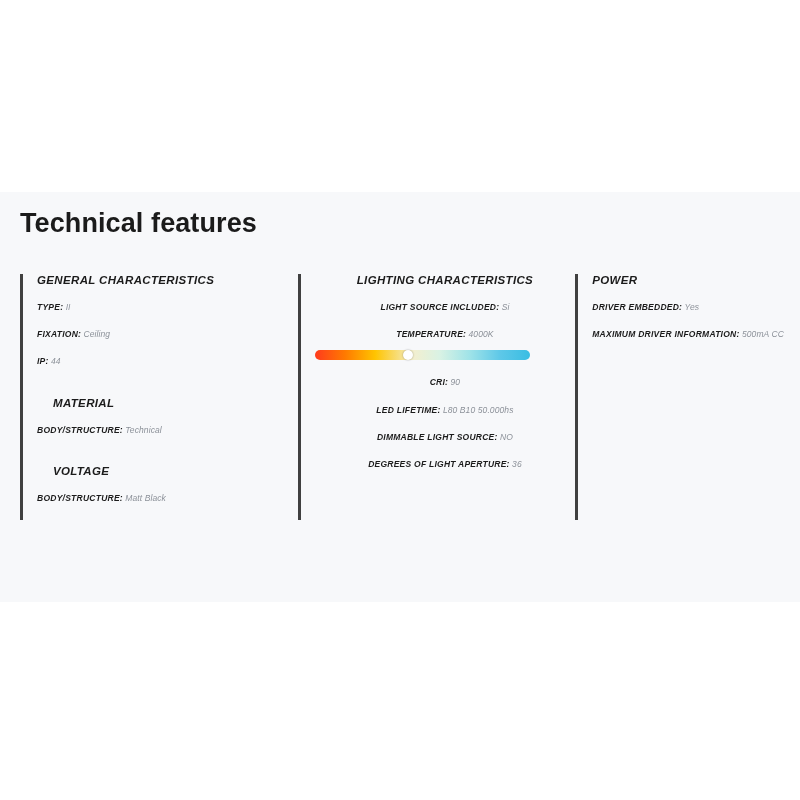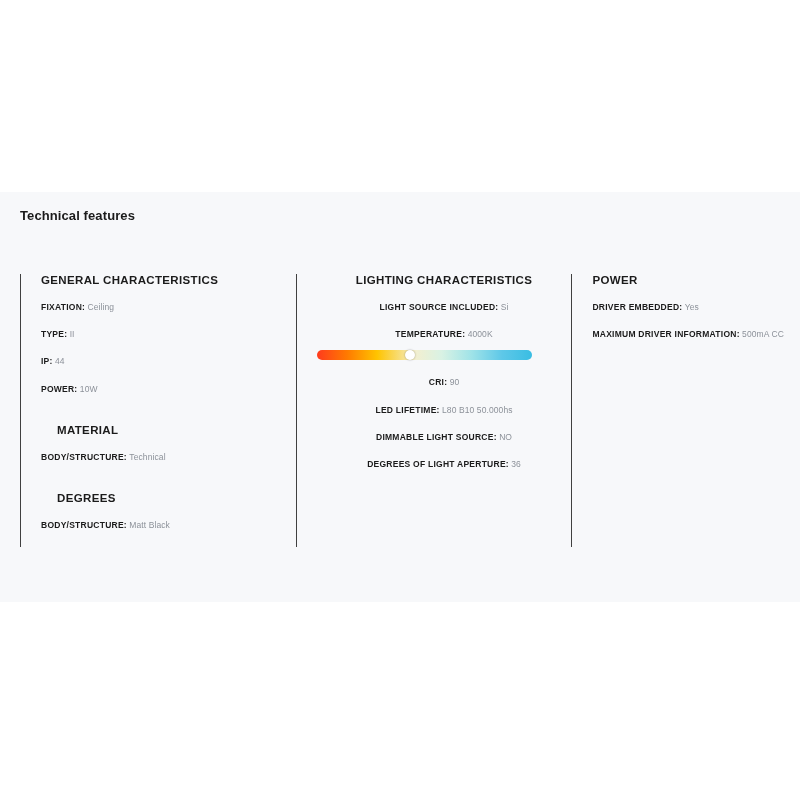--- a/index.html
+++ b/index.html
@@ -16,37 +16,38 @@
     left: 0;
     top: 192px;
     width: 800px;
     height: 410px;
     background: #f7f8fa;
   }
   #page-title {
     position: absolute;
     left: 20px;
     top: 16px;
-    font-size: 13px;
+    font-size: 27px;
     font-weight: 600;
     color: #1b1b1b;
     letter-spacing: 0.1px;
   }
   .columns {
     position: absolute;
     left: 20px;
     top: 82px;
     width: 764px;
     display: flex;
     flex-direction: row;
   }
   .col {
     position: relative;
-    padding-left: 20px;
-    border-left: 1px solid #404040;
+    padding-left: 14px;
+    border-left: 3px solid #404040;
+    font-style: italic;
   }
   .col-1 { width: 284px; }
   .col-2 { width: 284px; text-align: center; }
   .col-3 { width: 196px; }
   .section-title {
     font-size: 11.5px;
     font-weight: 700;
     color: #1b1b1b;
     letter-spacing: 0.35px;
     margin-bottom: 16px;
@@ -104,43 +105,39 @@
 <div id="panel">
 
   <div id="page-title">Technical features</div>
 
   <div class="columns">
 
     <div class="col col-1">
       <div class="section-title">GENERAL CHARACTERISTICS</div>
 
       <div class="spec">
+        <span class="k">TYPE:</span>
+        <span class="v">II</span>
+      </div>
+      <div class="spec">
         <span class="k">FIXATION:</span>
         <span class="v">Ceiling</span>
       </div>
       <div class="spec">
-        <span class="k">TYPE:</span>
-        <span class="v">II</span>
-      </div>
-      <div class="spec">
         <span class="k">IP:</span>
         <span class="v">44</span>
-      </div>
-      <div class="spec">
-        <span class="k">POWER:</span>
-        <span class="v">10W</span>
       </div>
 
       <div class="section-title spaced">MATERIAL</div>
       <div class="spec">
         <span class="k">BODY/STRUCTURE:</span>
         <span class="v">Technical</span>
       </div>
 
-      <div class="section-title spaced">DEGREES</div>
+      <div class="section-title spaced">VOLTAGE</div>
       <div class="spec">
         <span class="k">BODY/STRUCTURE:</span>
         <span class="v">Matt Black</span>
       </div>
     </div>
 
     <div class="col col-2">
       <div class="section-title">LIGHTING CHARACTERISTICS</div>
 
       <div class="spec">

